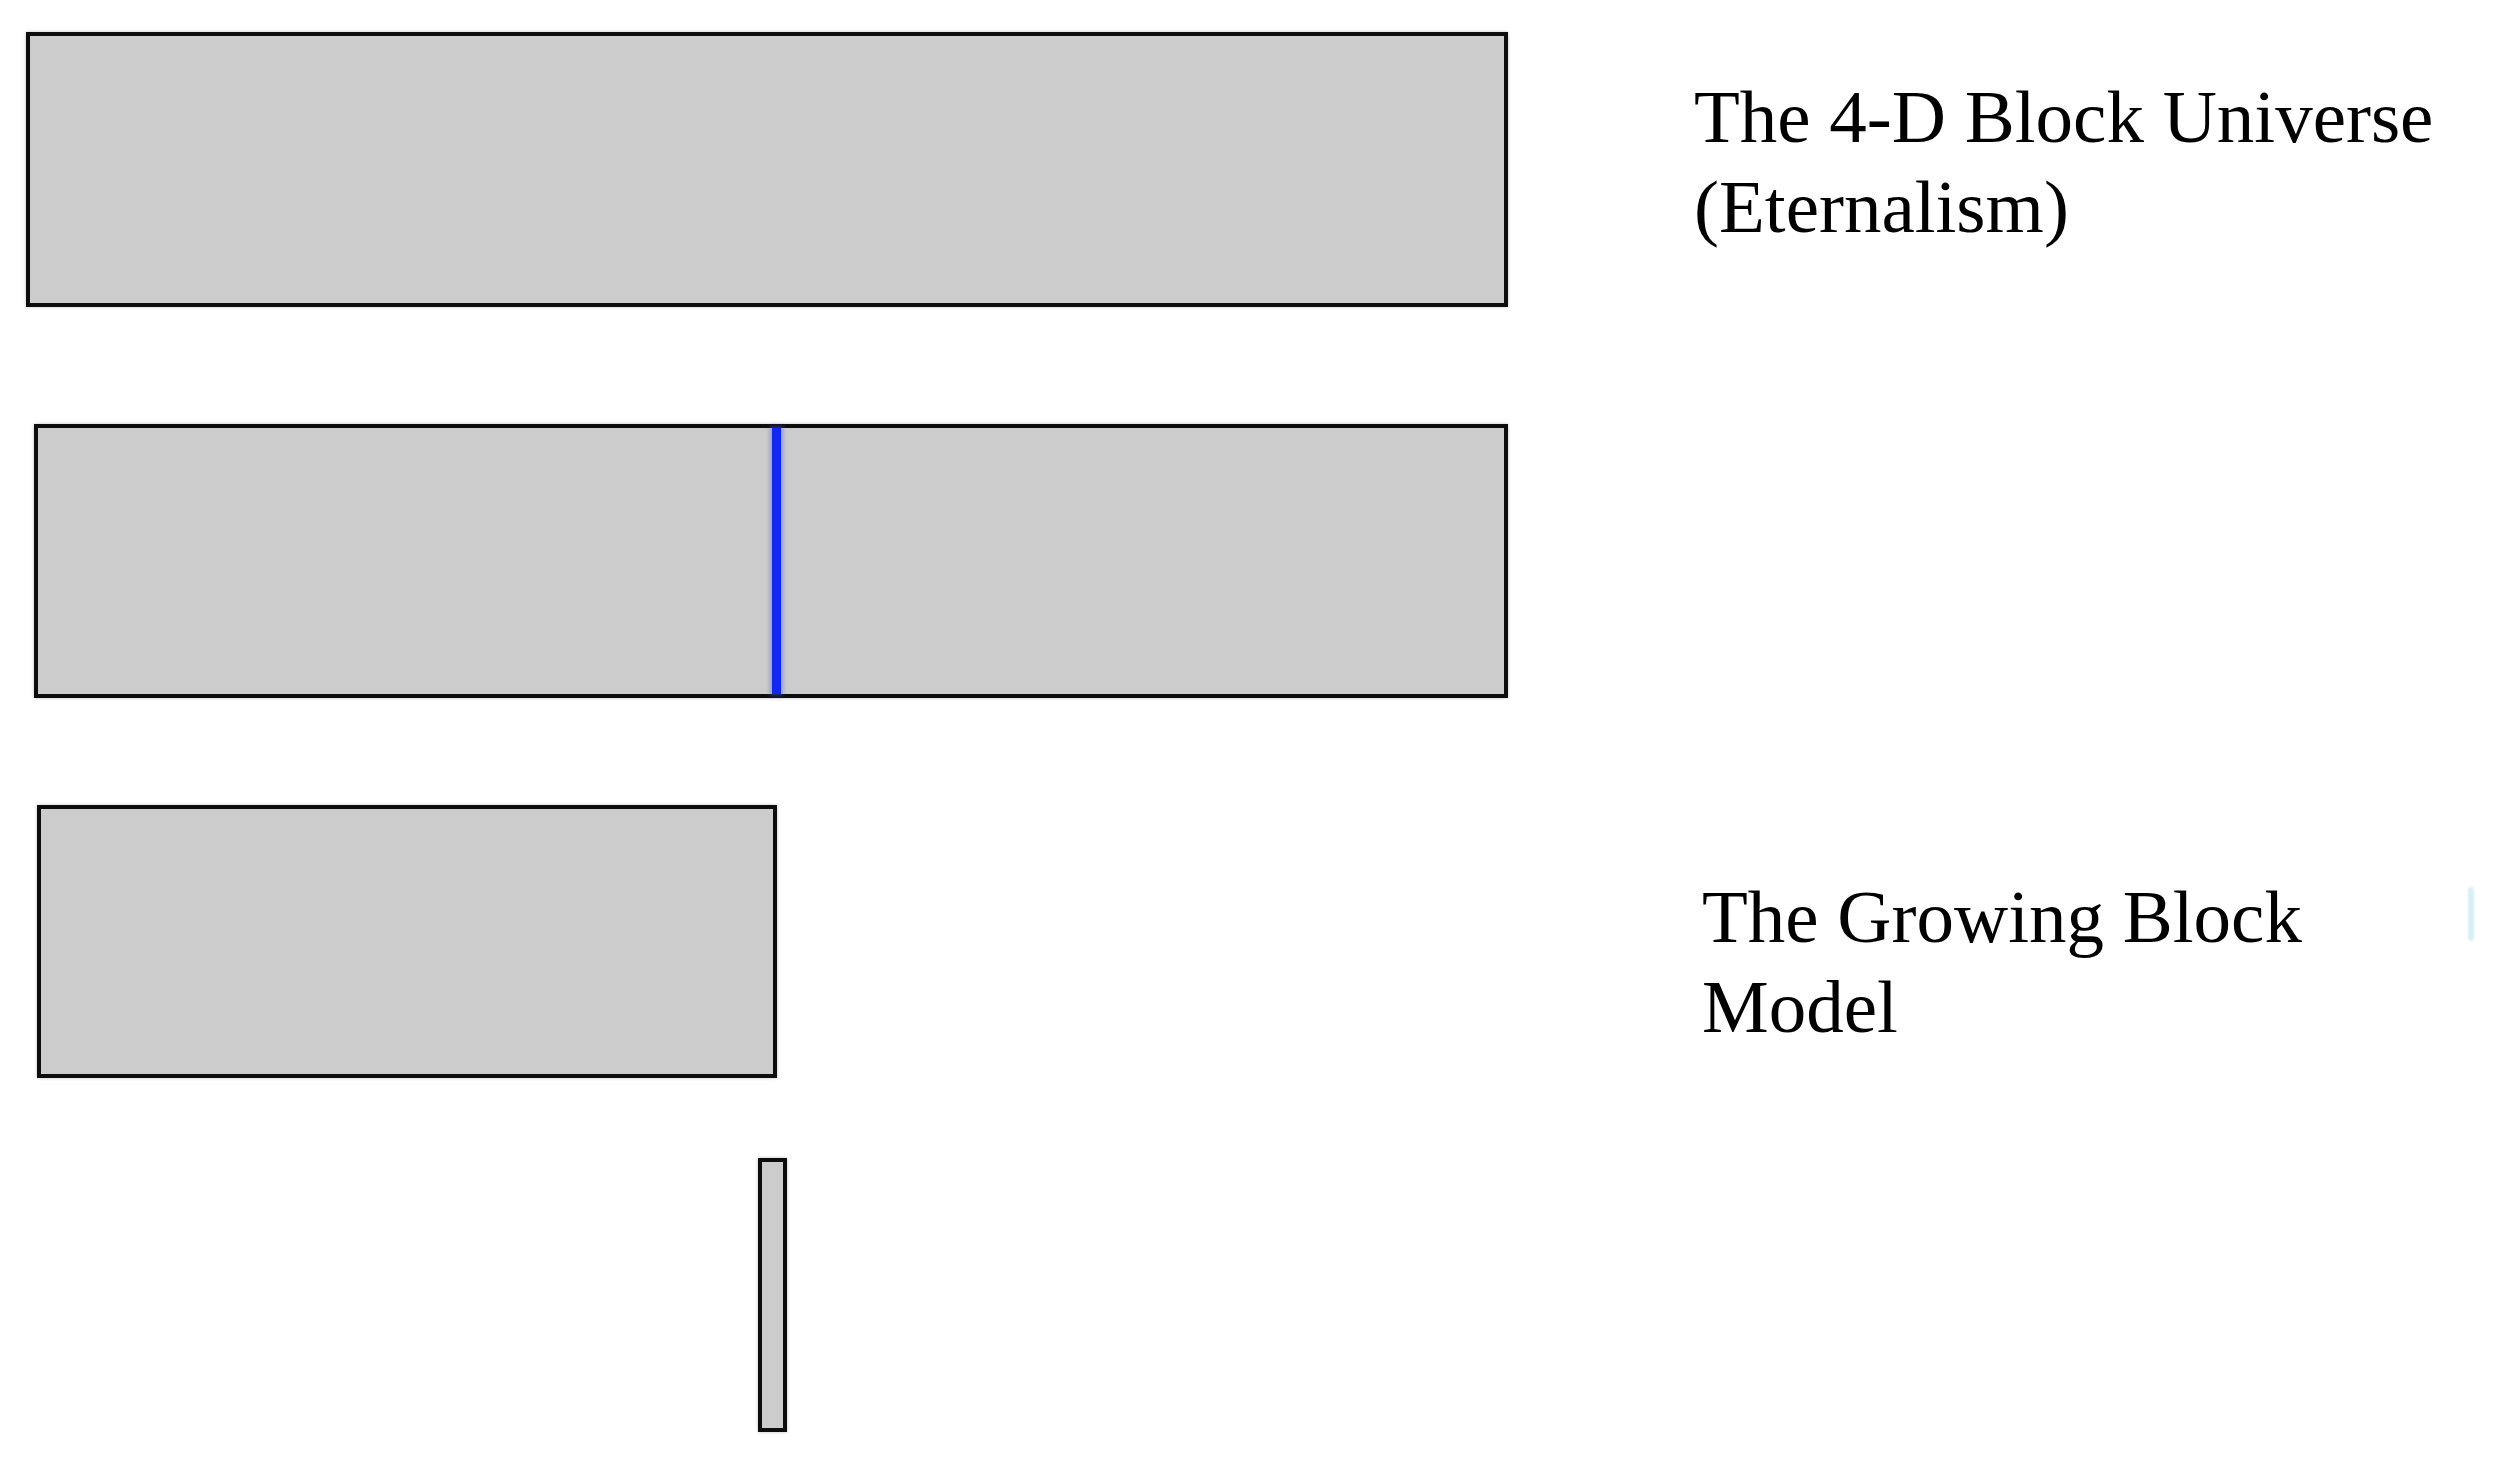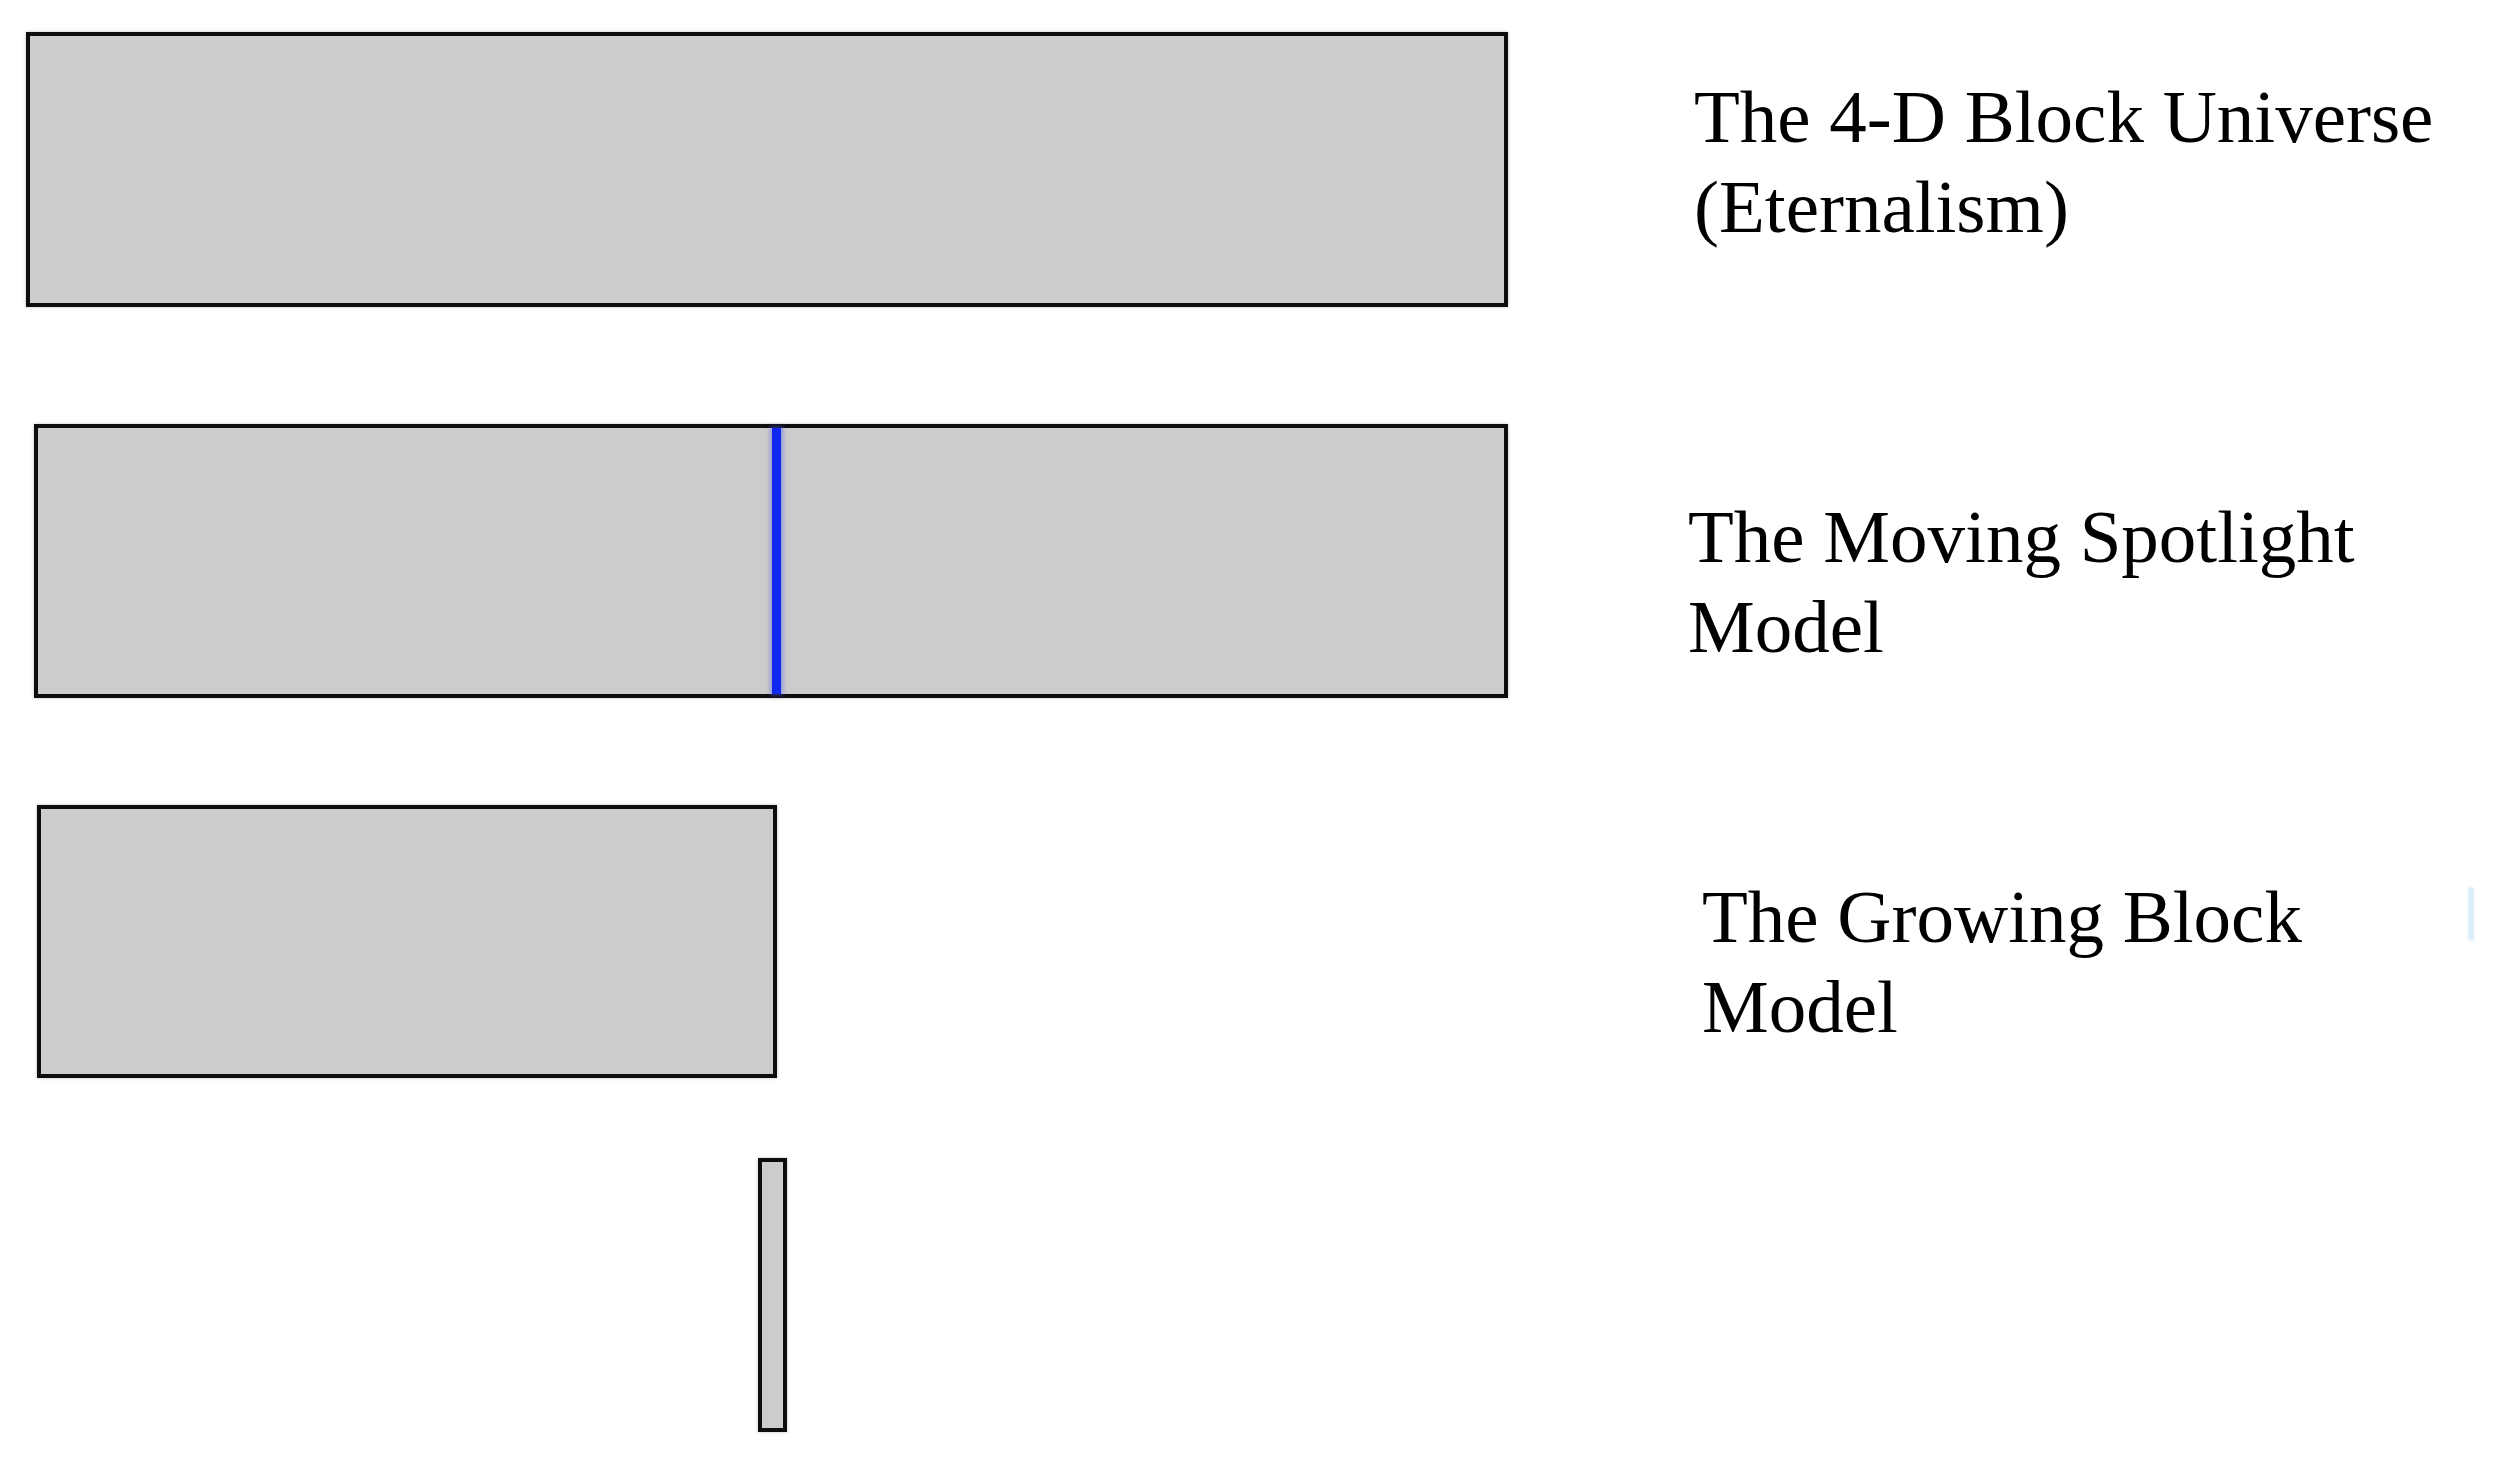--- a/index.html
+++ b/index.html
@@ -72,21 +72,20 @@
 <body>
 
 <div class="canvas">
 
   <div class="block block-eternalism"></div>
   <div class="label label-eternalism">The 4-D Block Universe (Eternalism)</div>
 
   <div class="block block-moving-spotlight">
     <div class="spotlight-line"></div>
   </div>
-  <div class="label label-moving-spotlight">The Moving Spotlight Model</div>
 
   <div class="block block-growing"></div>
   <div class="label label-growing">The Growing Block Model</div>
 
   <div class="block block-presentism"></div>
 
   <div class="edge-artifact"></div>
 
 </div>
 

